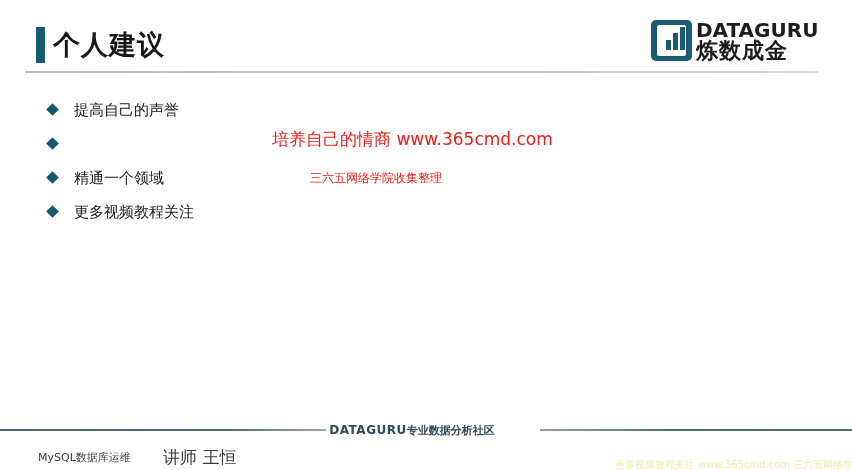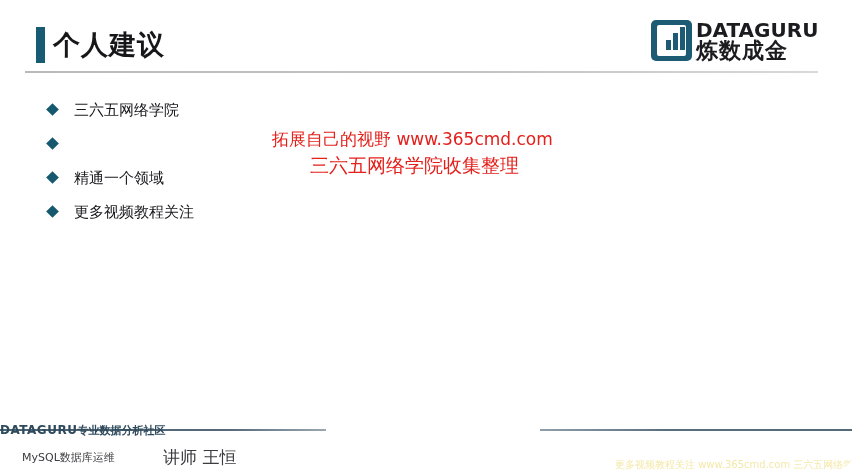--- a/index.html
+++ b/index.html
@@ -10,21 +10,20 @@
   }
   body {
     font-family: "DejaVu Sans", "Liberation Sans", sans-serif;
   }
   .slide {
     position: relative;
     width: 852px;
     height: 470px;
     background: #ffffff;
     overflow: hidden;
-    border-radius: 15px;
   }
 
   
   .header {
     position: absolute;
     left: 0;
     top: 0;
     width: 852px;
     height: 78px;
   }
@@ -154,22 +153,23 @@
     top: 126px;
     width: 340px;
   }
   .promo-line1 {
     font-size: 17px;
     color: #e4201b;
     line-height: 26px;
     white-space: nowrap;
   }
   .promo-line2 {
+    margin-top: 13px;
     margin-left: 38px;
-    font-size: 19px;
+    font-size: 12px;
     color: #e4201b;
     line-height: 26px;
     white-space: nowrap;
   }
 
   
   .footer {
     position: absolute;
     left: 0;
     bottom: 0;
@@ -190,38 +190,38 @@
     top: 7px;
     width: 312px;
     height: 2px;
     background: linear-gradient(to right, #8f9ea9 0%, #5a6f7e 40%, #546a79 100%);
   }
   .footer-brand {
     position: absolute;
     left: 0;
     top: 0;
     width: 824px;
-    text-align: left;
+    text-align: center;
     font-size: 12px;
     font-weight: bold;
     color: #2e4a5c;
     line-height: 16px;
     white-space: nowrap;
   }
   .footer-brand .en {
     font-family: "DejaVu Sans", "Liberation Sans", sans-serif;
     letter-spacing: 0.5px;
   }
   .footer-brand .cn {
     font-size: 11px;
     letter-spacing: 0px;
   }
   .footer-course {
     position: absolute;
-    left: 22px;
+    left: 38px;
     top: 28px;
     font-size: 11px;
     color: #3c3c40;
     line-height: 15px;
     white-space: nowrap;
   }
   .footer-lecturer {
     position: absolute;
     left: 163px;
     top: 28px;
@@ -260,37 +260,37 @@
         </div>
       </div>
       <div class="logo-en">DATAGURU</div>
       <div class="logo-cn">炼数成金</div>
     </div>
   </div>
 
   <div class="bullets">
     <div class="bullet-row">
       <div class="bullet-diamond"></div>
-      <div class="bullet-text">三六五网络学院</div>
+      <div class="bullet-text">提高自己的声誉</div>
     </div>
     <div class="bullet-row">
       <div class="bullet-diamond"></div>
     </div>
     <div class="bullet-row">
       <div class="bullet-diamond"></div>
       <div class="bullet-text">精通一个领域</div>
     </div>
     <div class="bullet-row">
       <div class="bullet-diamond"></div>
       <div class="bullet-text">更多视频教程关注</div>
     </div>
   </div>
 
   <div class="promo">
-    <div class="promo-line1">拓展自己的视野 www.365cmd.com</div>
+    <div class="promo-line1">培养自己的情商 www.365cmd.com</div>
     <div class="promo-line2">三六五网络学院收集整理</div>
   </div>
 
   <div class="footer">
     <div class="footer-rule-left"></div>
     <div class="footer-rule-right"></div>
     <div class="footer-brand"><span class="en">DATAGURU</span><span class="cn">专业数据分析社区</span></div>
     <div class="footer-course">MySQL数据库运维</div>
     <div class="footer-lecturer">讲师 王恒</div>
   </div>

